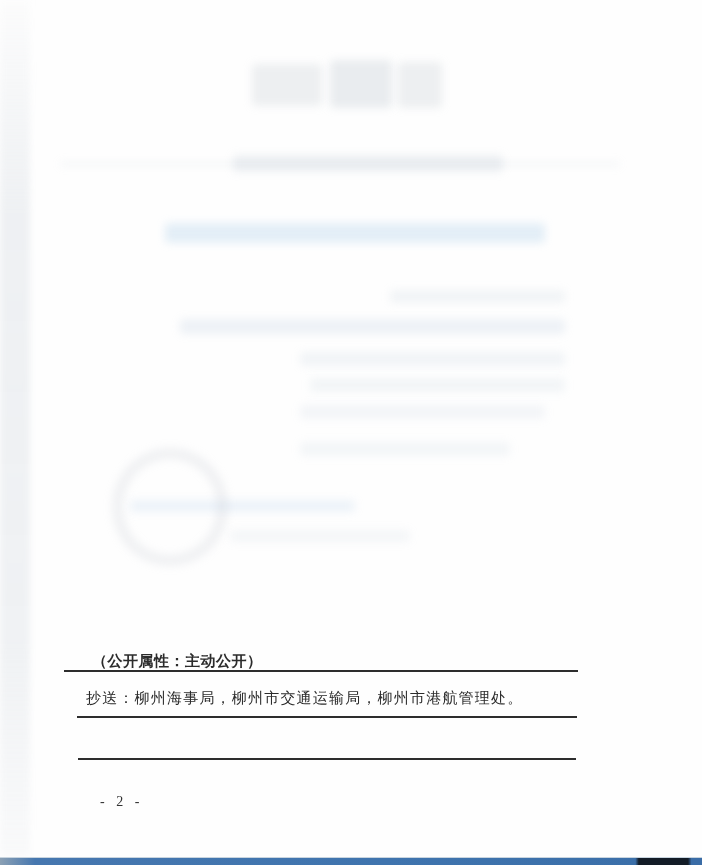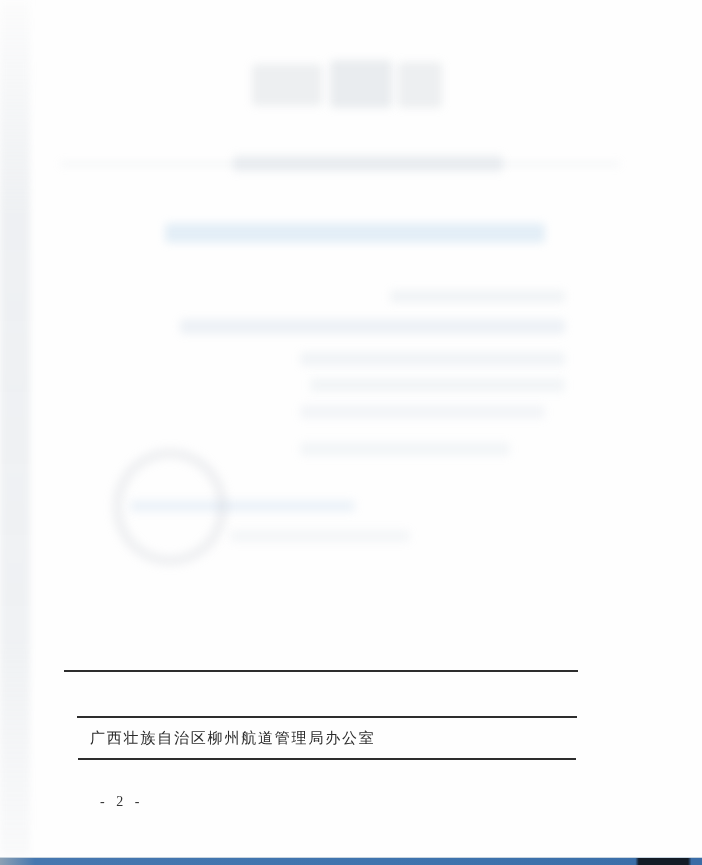--- a/index.html
+++ b/index.html
@@ -112,25 +112,26 @@
   <div class="ghost g-band-3"></div>
   <div class="ghost g-band-4"></div>
   <div class="ghost g-band-5"></div>
   <div class="ghost g-band-6"></div>
   <div class="ghost g-band-7"></div>
   <div class="ghost g-smear"></div>
   <div class="ghost g-band-8"></div>
   <div class="ghost g-seal"></div>
   <div class="g-streak-right"></div>
 
+  <div class="txt publicity-line">（公开属性：主动公开）</div>
   <div class="rule rule-1"></div>
 
+  <div class="txt cc-line">抄送：柳州海事局，柳州市交通运输局，柳州市港航管理处。</div>
   <div class="rule rule-2"></div>
 
-  <div class="txt issuer-line">广西壮族自治区柳州航道管理局办公室</div>
   <div class="rule rule-3"></div>
 
   <div class="txt page-number">- 2 -</div>
 
   <div class="edge-band-top"></div>
   <div class="edge-band"></div>
 
 </div>
 
 </body></html>

